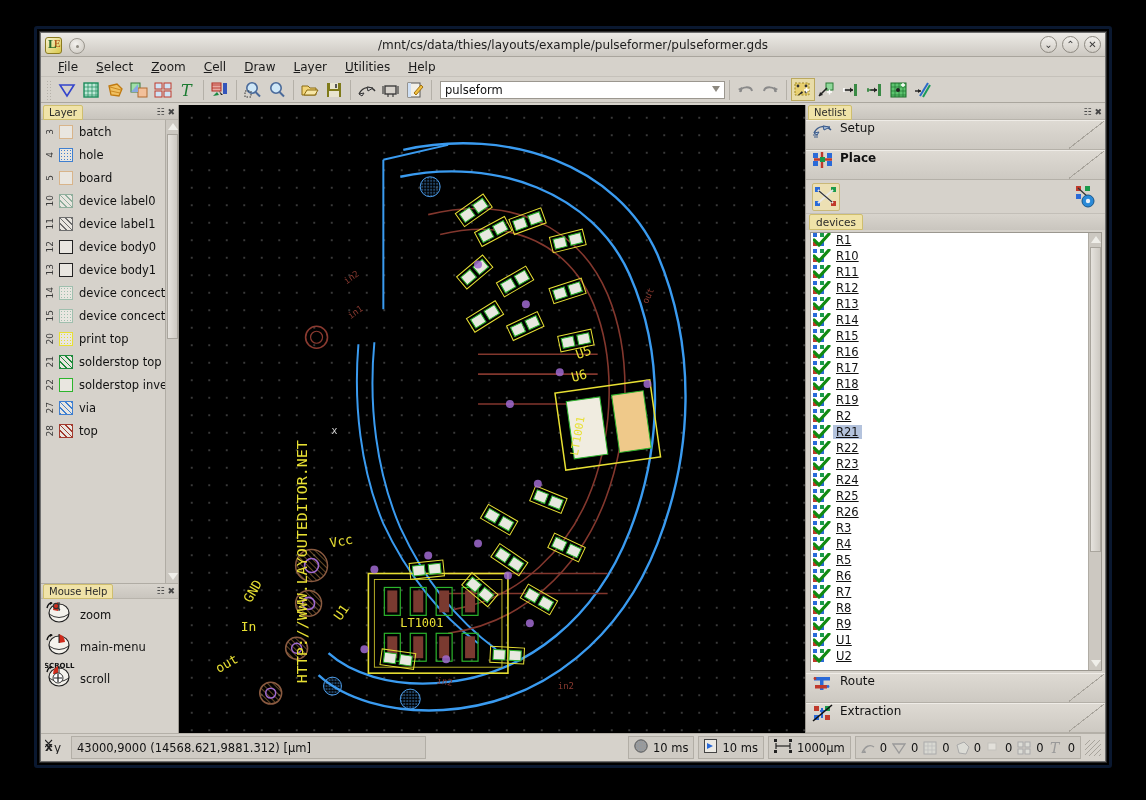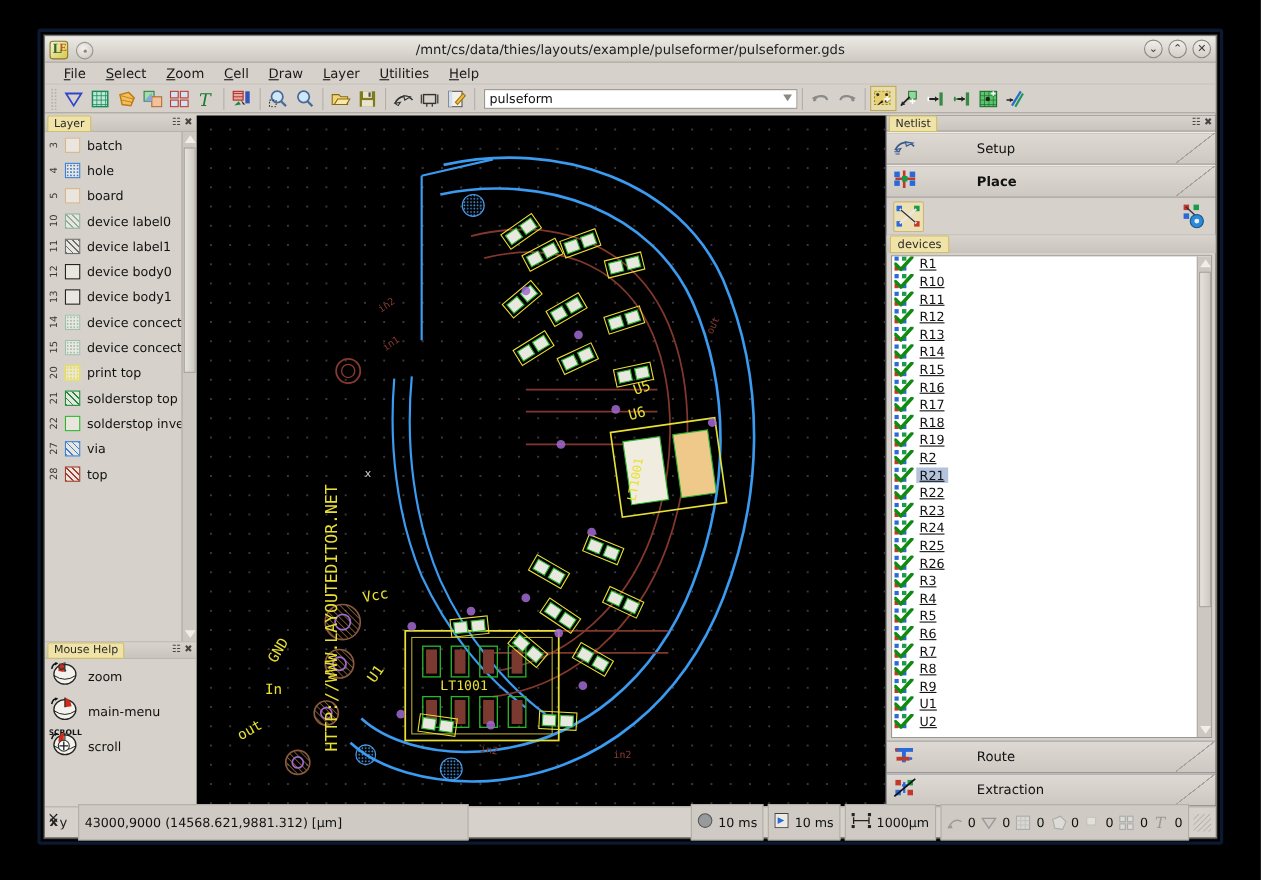--- a/index.html
+++ b/index.html
@@ -185,26 +185,25 @@
     position:absolute; inset:0;
     background-image: radial-gradient(#3a3a3a 0.7px, transparent 0.8px);
     background-size: 17.5px 17.5px;
     background-position: 4px 4px;
   }
 
   
   #rightdock { width:300px; background:#0f172a; border-left:1px solid #9e9a92;
     display:flex; flex-direction:column; }
   .section-hdr {
-    height:30px; position:relative; display:flex; align-items:center;
+    height:30px; position:relative; display:flex; 
     padding-left:6px; cursor:pointer;
     background: linear-gradient(to bottom,#dedad3,#cdc9c2);
     border-top:1px solid #efece7;
     border-bottom:1px solid #b4b0a8;
-    gap:48px;
   }
   .section-hdr:after{
     content:""; position:absolute; right:0px; top:0; width:36px; height:100%;
     background: linear-gradient(to bottom right, rgba(0,0,0,0) calc(50% - 1px), #a8a49c calc(50% - 1px), #a8a49c 50%, rgba(0,0,0,0) 50%);
   }
   .section-hdr .txt { font-size:12px; color:#111; margin-left:6px; }
   .section-hdr.bold .txt { font-weight:bold; }
 
   #place-body { display:flex; flex-direction:column; flex:1; min-height:0; background:#d6d2cb;}
   #place-tools { height:34px; display:flex; align-items:center; padding:0 6px;
@@ -226,21 +225,21 @@
   .devname{ padding:0 3px; }
   .dev-ico{ width:18px;height:14px;flex:0 0 auto;margin-right:2px;}
 
   
   #statusbar{
     position:absolute; left:0; right:0; bottom:0; height:28px;
     background:#d6d2cb; border-top:1px solid #b4b0a8;
     display:flex; align-items:center; padding:0 4px; gap:4px;
   }
   .sb-panel{
-    height:33px; background:#cfcbc4; border:1px solid #b2aea6;
+    height:23px; background:#cfcbc4; border:1px solid #b2aea6;
     display:flex;align-items:center; padding:0 5px; gap:5px;
     font-size:11.5px;color:#111;
   }
   .sb-coords{ flex:0 0 355px; }
   .sb-item{ display:flex;align-items:center;gap:4px; }
   .sb-grip{ margin-left:auto; width:16px;height:16px;
      background-image: linear-gradient(135deg, transparent 45%, #a8a49c 45%, #a8a49c 55%, transparent 55%);
      background-size:5px 5px;}
   .spacer{ flex:1; }
 </style>

